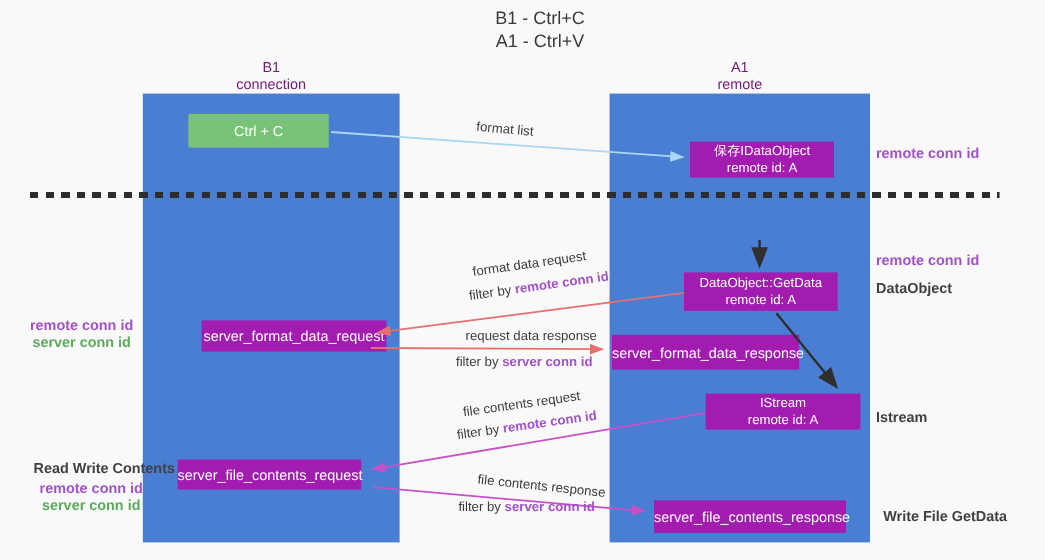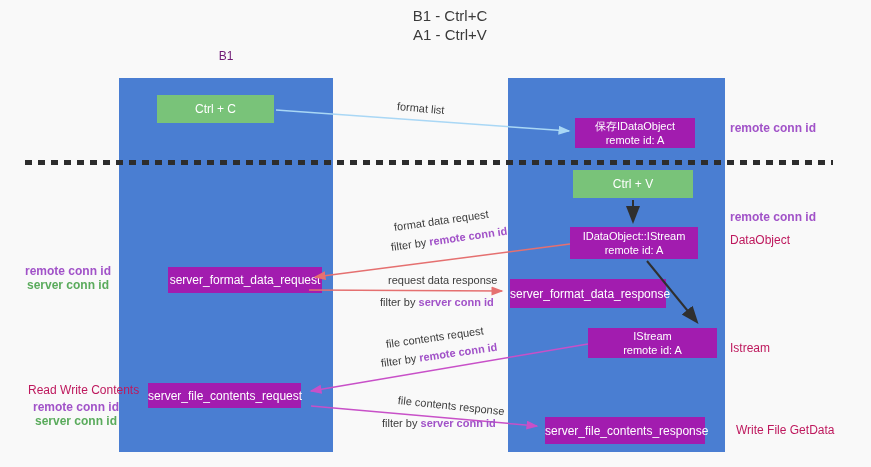--- a/index.html
+++ b/index.html
@@ -46,57 +46,60 @@
   svg.arrows { position:absolute; left:0; top:0; z-index:5; pointer-events:none; }
   .edge-label {
     position:absolute; z-index:6; font-size:11px; color:#3c3c3c;
     white-space:nowrap; transform-origin:left center;
   }
   .rot-up   { transform:rotate(-8deg); }
   .rot-dn   { transform:rotate(6deg); }
   .rot-dn-sm{ transform:rotate(5deg); }
   .hl-purple { color:#a152c8; font-weight:bold; }
   .side-label {
-    position:absolute; z-index:6; font-size:12px; color:#be185d; white-space:nowrap;
+    position:absolute; z-index:6; font-size:12px; color:#404040; white-space:nowrap;
     line-height:13px;
+    font-weight:bold;
   }
   .side-label.purple { color:#a152c8; font-weight:bold; }
   .side-label.green  { color:#5aab5c; font-weight:bold; }
 </style>
 </head>
 <body>
 
 <div class="stage">
 
   <div class="title-block">
     <div>B1 - Ctrl+C</div>
     <div>A1 - Ctrl+V</div>
   </div>
 
   <div class="lane-header left">
     <div>B1</div>
+    <div>connection</div>
+  </div>
+  <div class="lane-header right">
+    <div>A1</div>
+    <div>remote</div>
   </div>
 
   <div class="lane left"></div>
   <div class="lane right"></div>
 
   <div class="dashed-line"></div>
 
   <div class="node green" id="ctrl-c">
     <span>Ctrl + C</span>
   </div>
   <div class="node orange two-line" id="save-ido">
     <span>保存IDataObject</span>
     <span>remote id: A</span>
   </div>
-  <div class="node green" id="ctrl-v">
-    <span>Ctrl + V</span>
-  </div>
   <div class="node orange two-line" id="getdata">
-    <span>IDataObject::IStream</span>
+    <span>DataObject::GetData</span>
     <span>remote id: A</span>
   </div>
   <div class="node orange" id="fmt-req">
     <span>server_format_data_request</span>
   </div>
   <div class="node orange" id="fmt-resp">
     <span>server_format_data_response</span>
   </div>
   <div class="node orange two-line" id="istream">
     <span>IStream</span>

